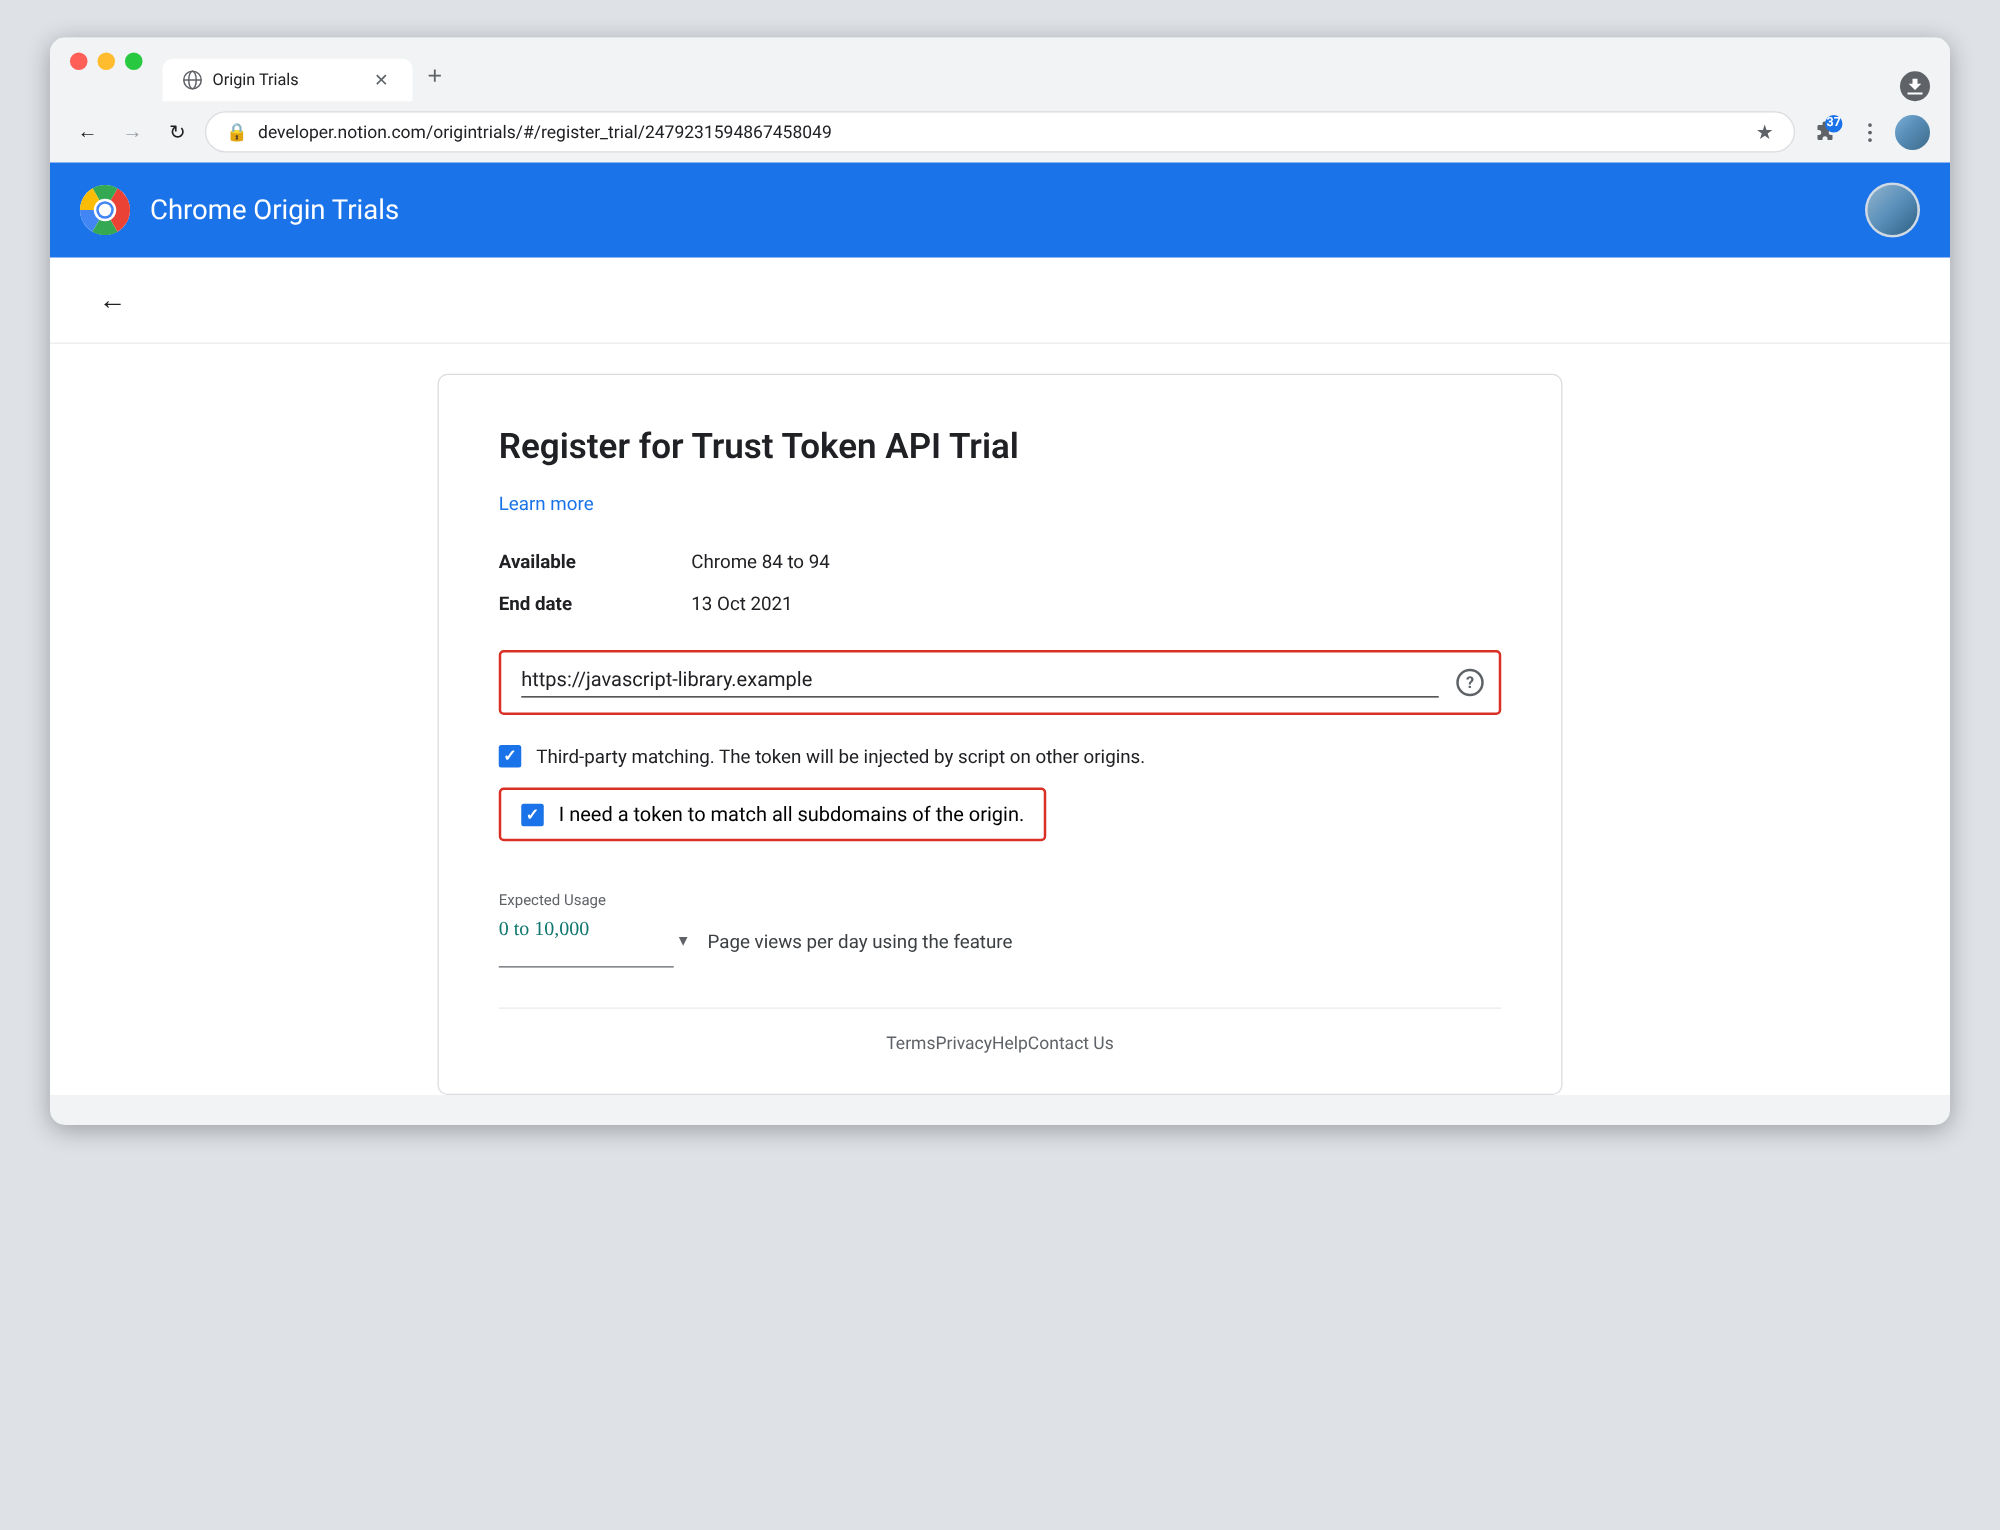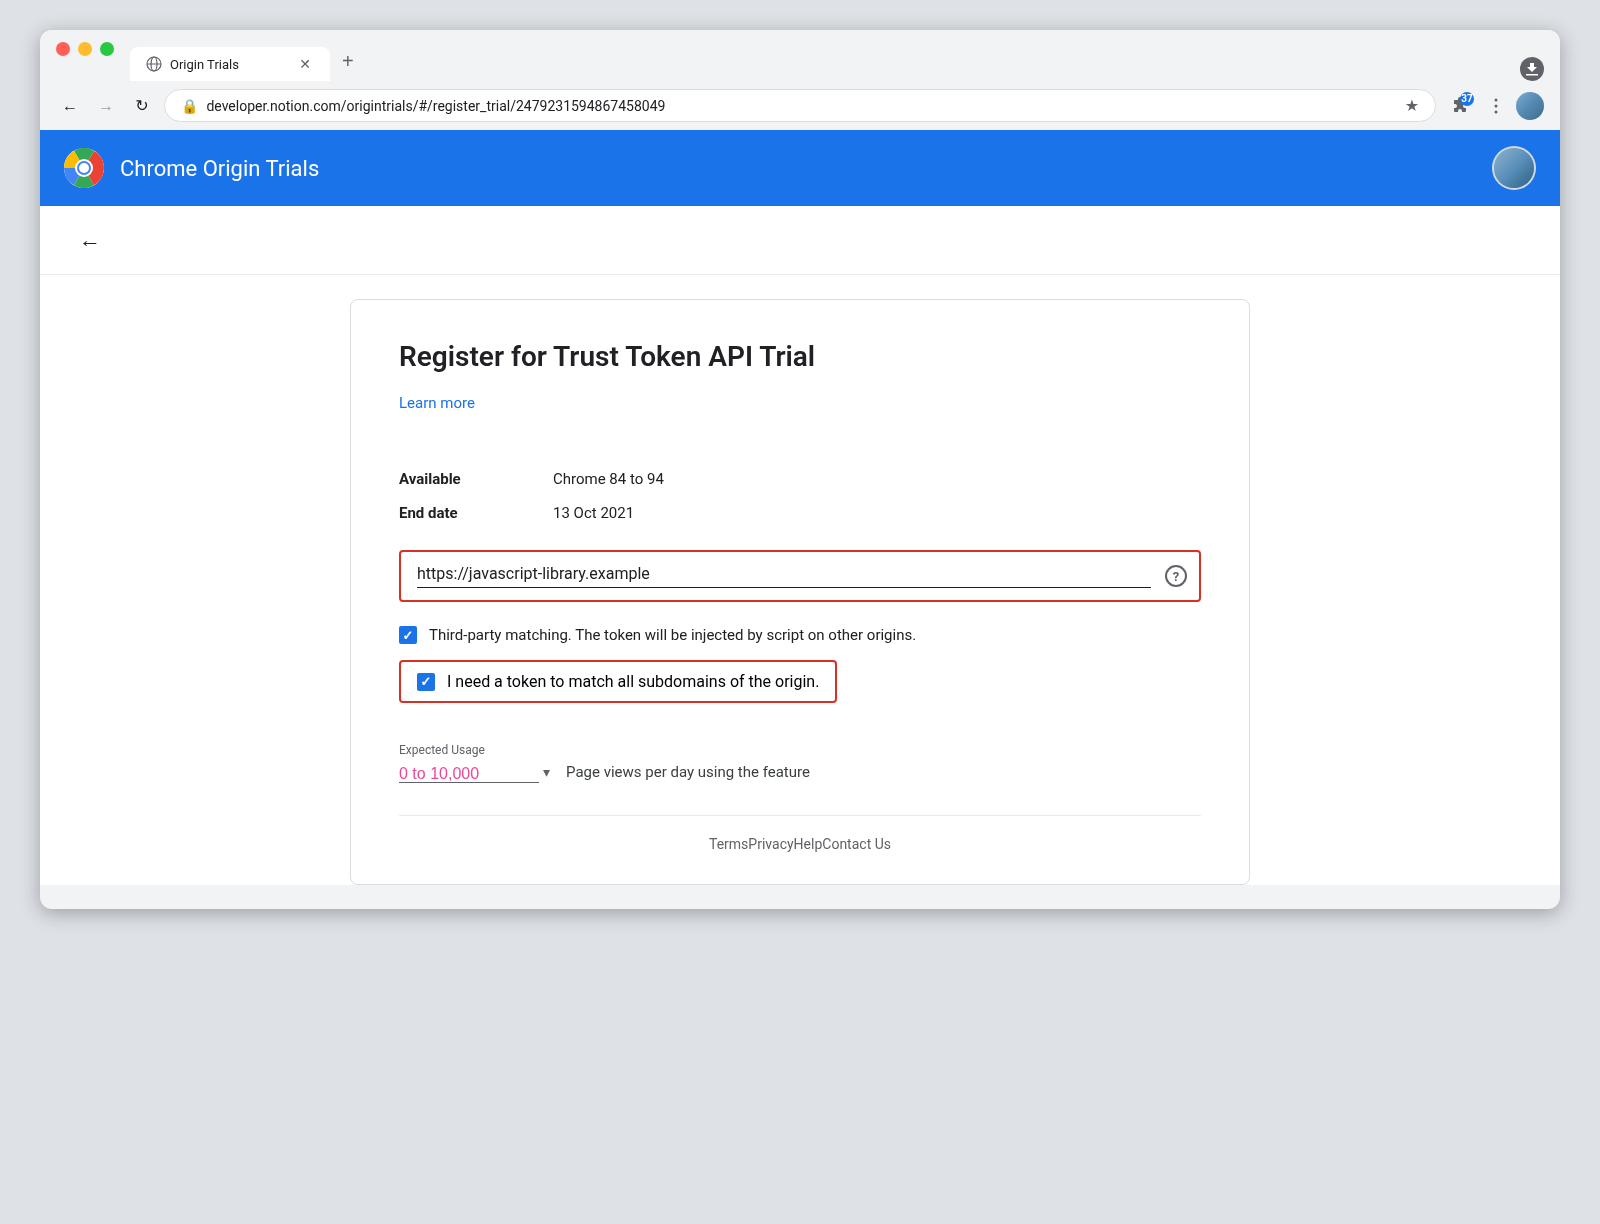--- a/index.html
+++ b/index.html
@@ -276,21 +276,20 @@
       display: inline-block;
       margin-bottom: 28px;
     }
 
     
     .info-grid {
       display: grid;
       grid-template-columns: 130px 1fr;
       gap: 16px 24px;
       margin-bottom: 28px;
-      margin-top: 30px;
     }
     .info-label {
       font-weight: 700;
       font-size: 15px;
       color: #202124;
     }
     .info-value {
       font-size: 15px;
       color: #202124;
     }
@@ -378,28 +377,29 @@
       margin-bottom: 4px;
     }
     .usage-select-row {
       display: flex;
       align-items: center;
       gap: 16px;
     }
     .usage-select {
       border: none;
       border-bottom: 1px solid #5f6368;
-      padding: 4px 8px 0 0;
+      padding: 4px 8px 21px 0;
       font-size: 16px;
-      color: #ec4899;
+      color: #0f766e;
       background: transparent;
       cursor: pointer;
       outline: none;
       min-width: 140px;
       appearance: none;
+      font-family: Liberation Serif, serif;
       -webkit-appearance: none;
     }
     .usage-select-wrapper {
       position: relative;
       display: inline-flex;
       align-items: center;
     }
     .select-arrow {
       color: #5f6368;
       font-size: 14px;

